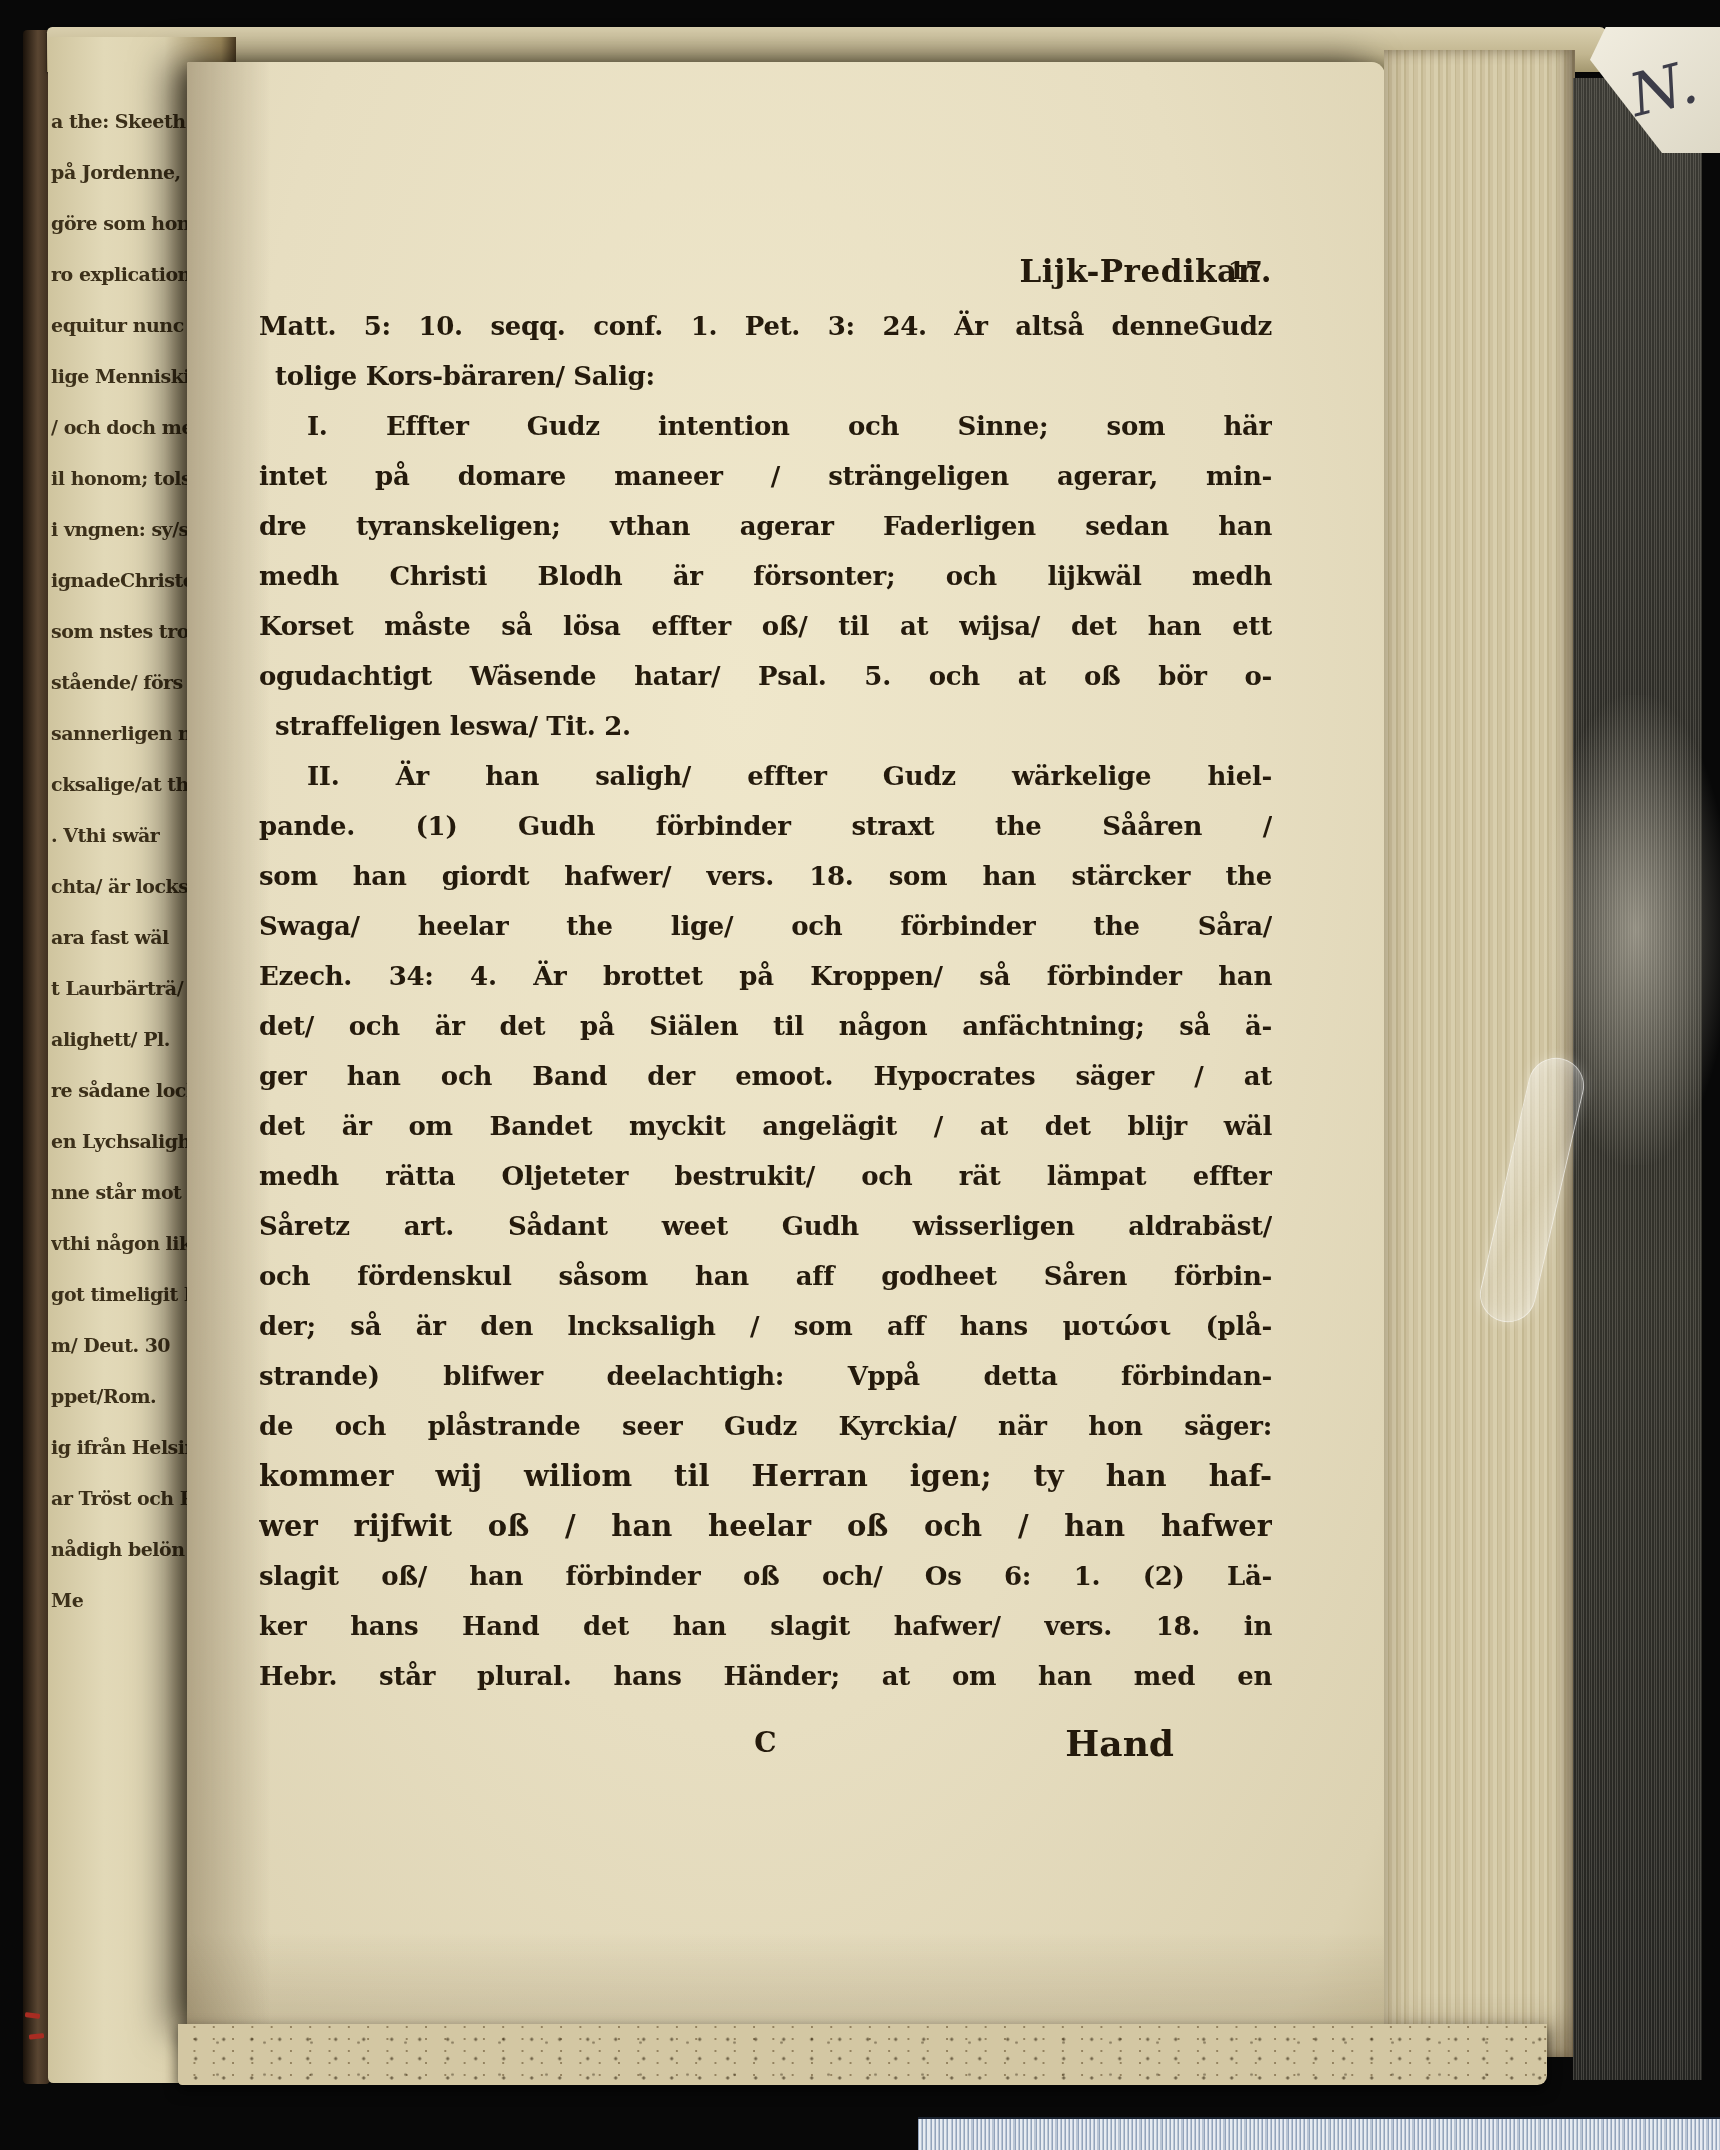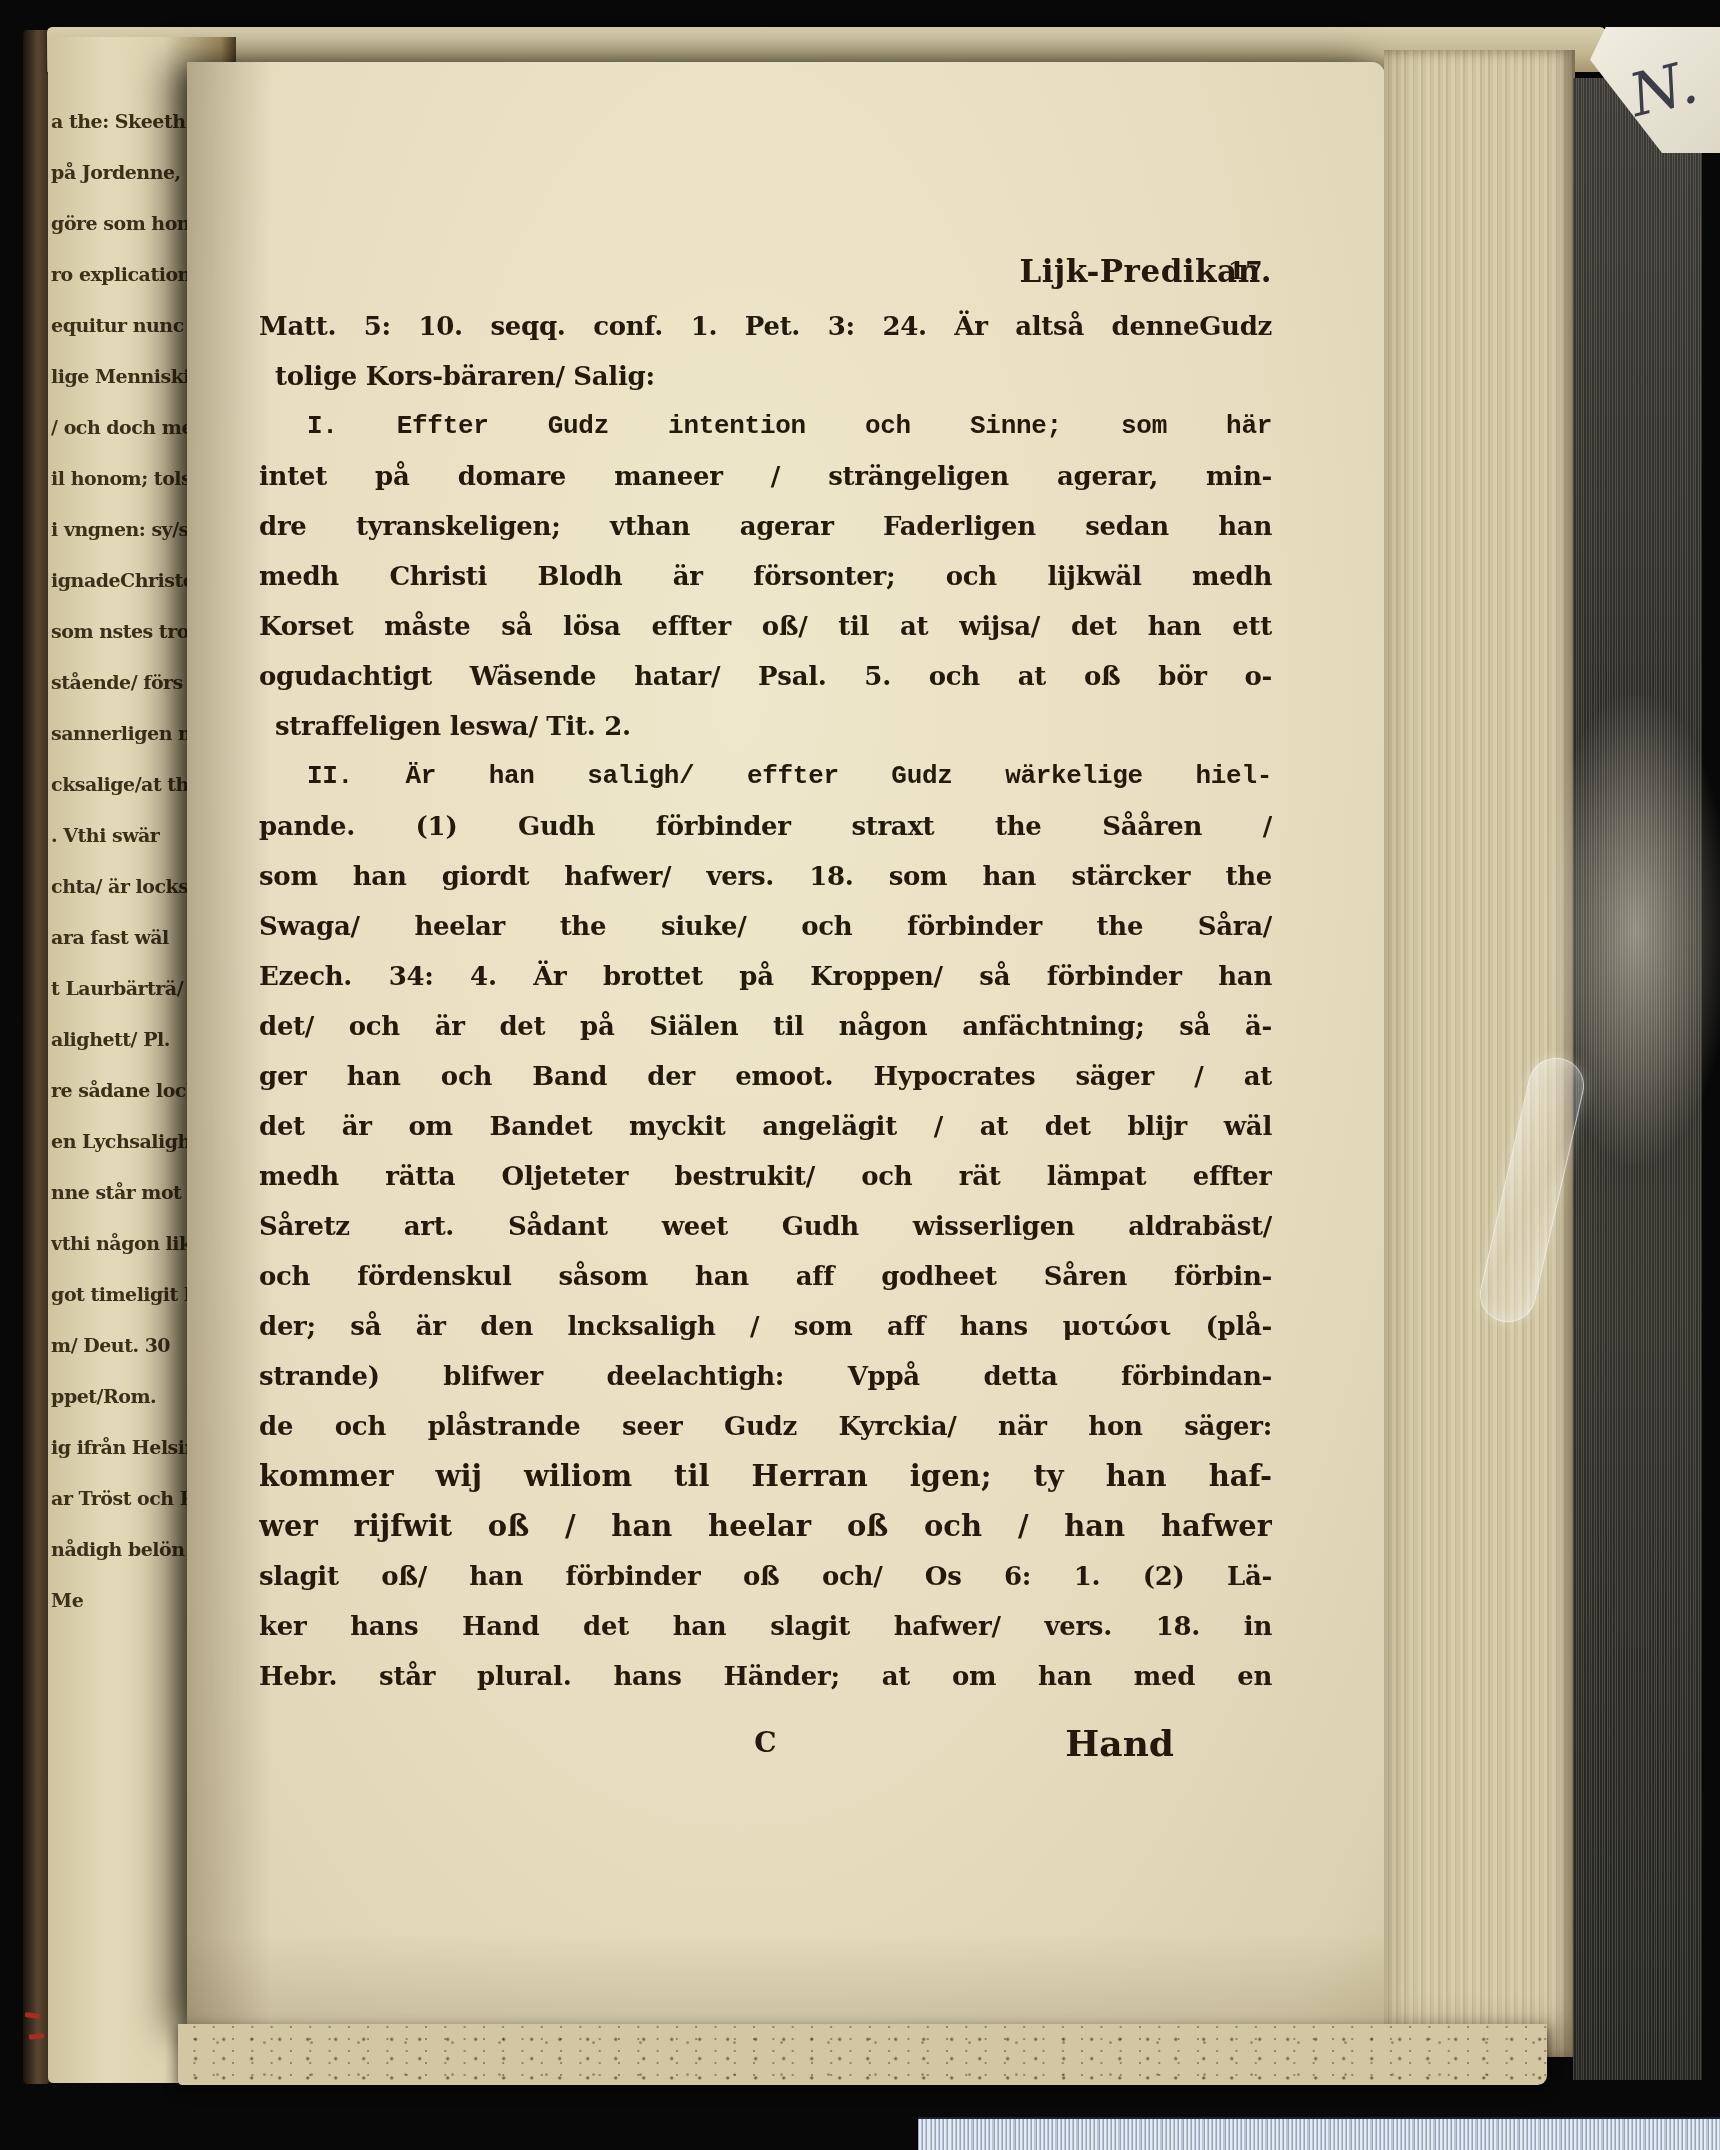--- a/index.html
+++ b/index.html
@@ -37,21 +37,21 @@
   .page-header{position:relative;height:54px;}
   .running-title{position:absolute;left:0;right:0;text-align:right;
     font-size:31px;font-weight:700;letter-spacing:0.5px;line-height:54px;}
   .page-number{position:absolute;right:9.4px;top:0;font-size:25px;font-weight:700;line-height:54px;}
 
   .page-body{margin-top:3.1px;}
   .body-line{box-sizing:border-box;width:100%;height:50px;line-height:50px;
     font-size:26px;font-weight:700;letter-spacing:-0.3px;
     text-align:justify;text-align-last:justify;overflow:hidden;}
   .body-line.end{text-align-last:left;margin-left:16px;}
-  .body-line.indent{padding-left:48px;font-family:Liberation Mono, monospace;}
+  .body-line.indent{padding-left:48px;}
   .body-line.emph{font-size:29px;letter-spacing:0;}
 
   .signature-row{position:relative;height:48px;margin-top:18px;}
   .signature-mark{position:absolute;left:0;right:0;text-align:center;
     font-size:28px;font-weight:700;line-height:48px;}
   .catchword{position:absolute;right:98px;font-size:36px;font-weight:700;line-height:48px;}
 
   
   .page-stack{position:absolute;left:1384px;top:50px;width:191px;height:2007px;
     background:repeating-linear-gradient(90deg,#d8cead 0 3.7px,#c4b892 3.7px 5.2px,#cfc3a0 5.2px 8.4px);
@@ -158,21 +158,21 @@
           <div class="body-line indent">I. Effter Gudz intention och Sinne; som här</div>
           <div class="body-line">intet på domare maneer / strängeligen agerar, min-</div>
           <div class="body-line">dre tyranskeligen; vthan agerar Faderligen sedan han</div>
           <div class="body-line">medh Christi Blodh är försonter; och lijkwäl medh</div>
           <div class="body-line">Korset måste så lösa effter oß/ til at wijsa/ det han ett</div>
           <div class="body-line">ogudachtigt Wäsende hatar/ Psal. 5. och at oß bör o-</div>
           <div class="body-line end">straffeligen leswa/ Tit. 2.</div>
           <div class="body-line indent">II. Är han saligh/ effter Gudz wärkelige hiel-</div>
           <div class="body-line">pande. (1) Gudh förbinder straxt the Sååren /</div>
           <div class="body-line">som han giordt hafwer/ vers. 18. som han stärcker the</div>
-          <div class="body-line">Swaga/ heelar the siuke/ och förbinder the Såra/</div>
+          <div class="body-line">Swaga/ heelar the lige/ och förbinder the Såra/</div>
           <div class="body-line">Ezech. 34: 4. Är brottet på Kroppen/ så förbinder han</div>
           <div class="body-line">det/ och är det på Siälen til någon anfächtning; så ä-</div>
           <div class="body-line">ger han och Band der emoot. Hypocrates säger / at</div>
           <div class="body-line">det är om Bandet myckit angelägit / at det blijr wäl</div>
           <div class="body-line">medh rätta Oljeteter bestrukit/ och rät lämpat effter</div>
           <div class="body-line">Såretz art. Sådant weet Gudh wisserligen aldrabäst/</div>
           <div class="body-line">och fördenskul såsom han aff godheet Såren förbin-</div>
           <div class="body-line">der; så är den lncksaligh / som aff hans μοτώσι (plå-</div>
           <div class="body-line">strande) blifwer deelachtigh: Vppå detta förbindan-</div>
           <div class="body-line">de och plåstrande seer Gudz Kyrckia/ när hon säger:</div>

